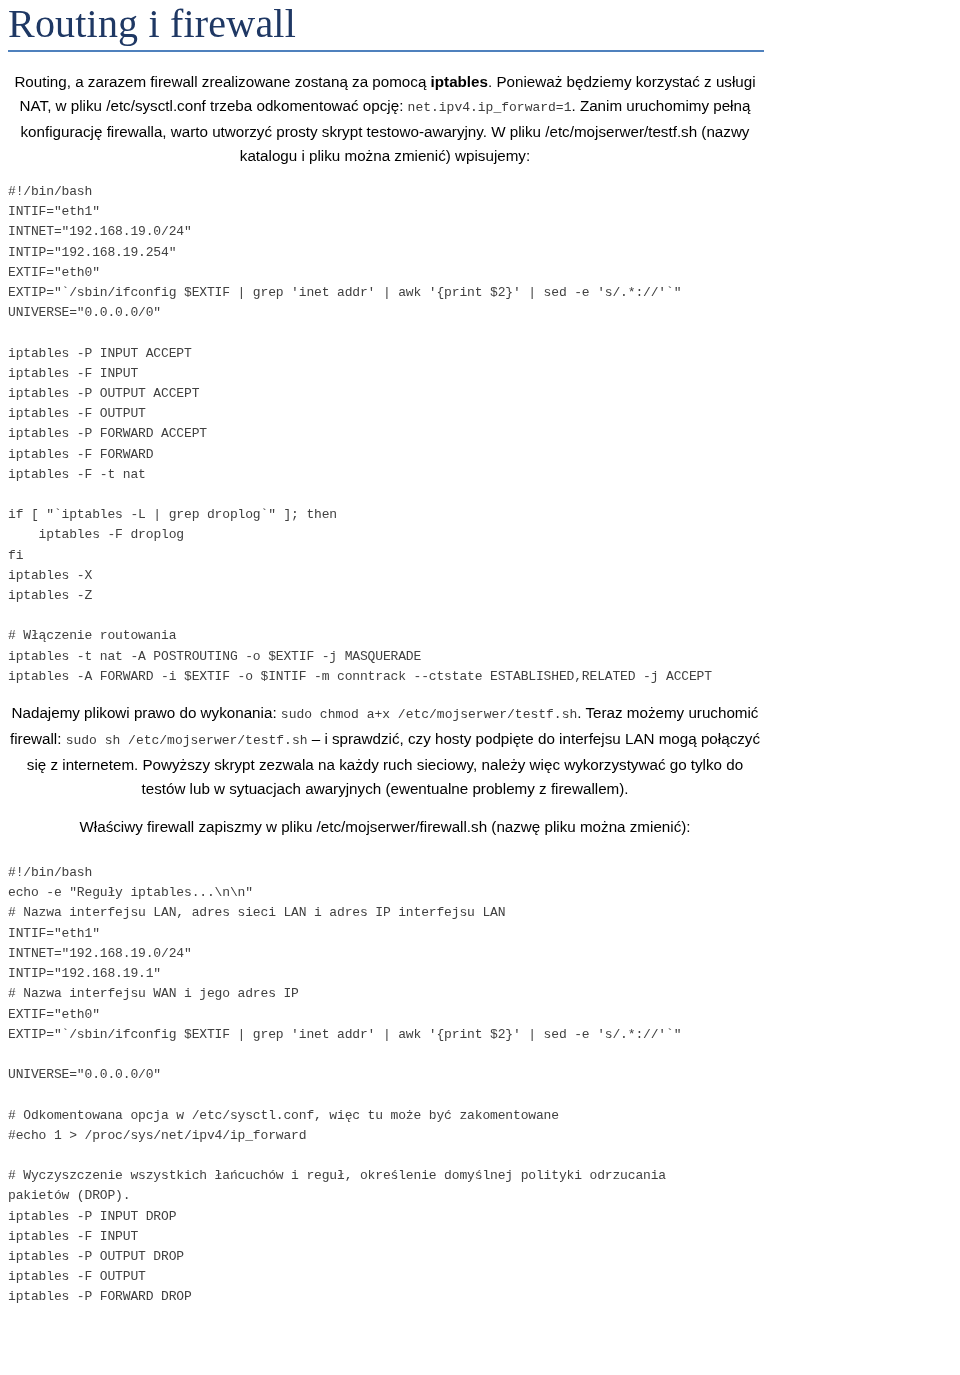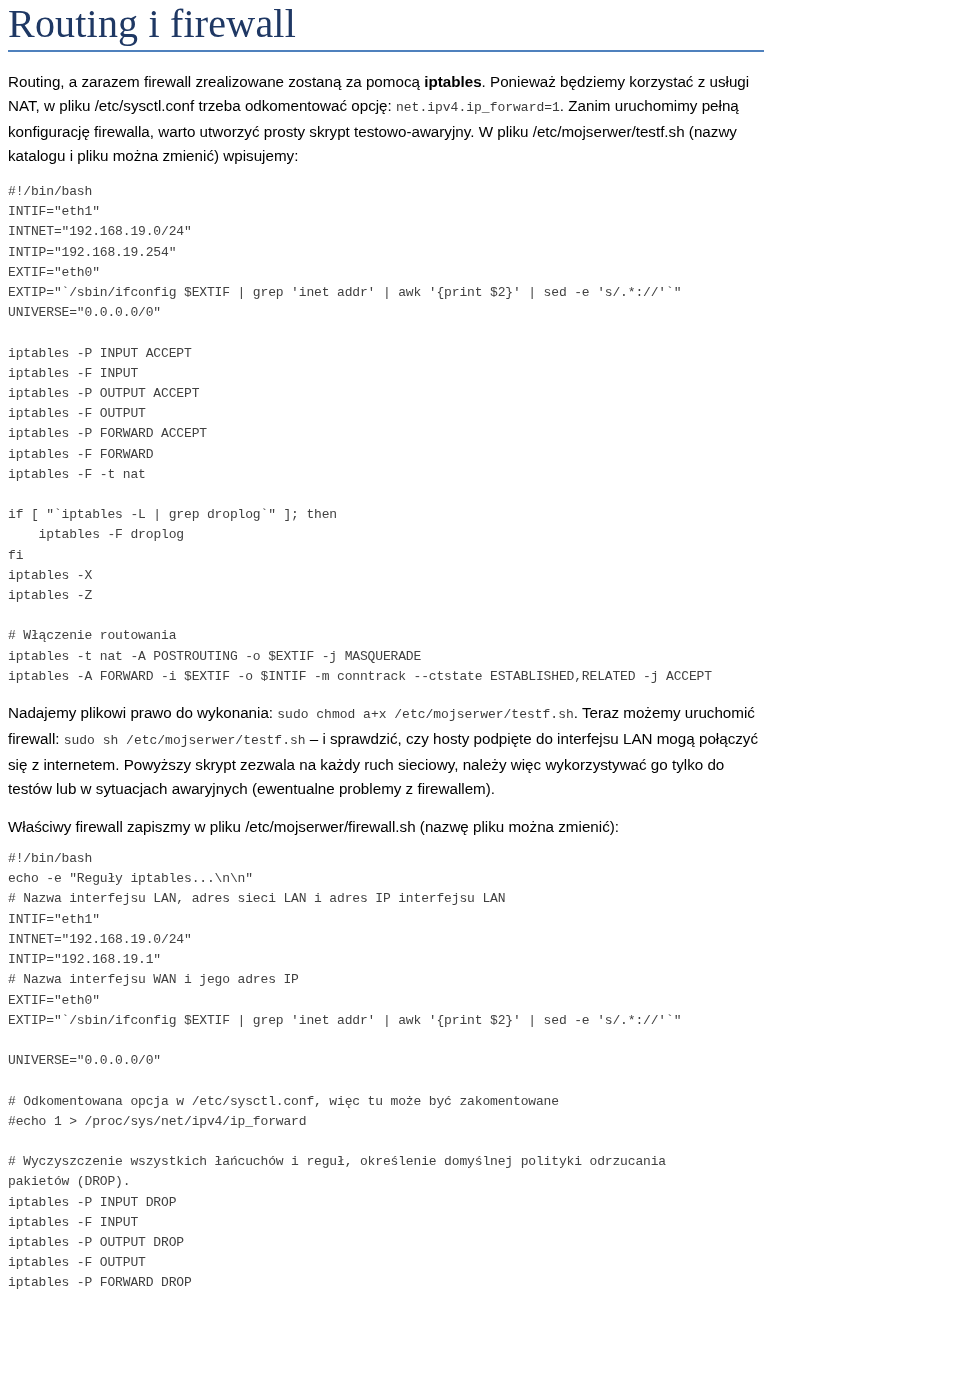--- a/index.html
+++ b/index.html
@@ -34,24 +34,24 @@
   .title-rule {
     border: none;
     border-top: 2px solid #4F81BD;
     margin: 2px 8px 18px 0;
     height: 0;
   }
   p.body-text {
     font-size: 15.2px;
     line-height: 24px;
     margin: 0 10px 14px 0;
-    text-align: left;
+    text-align: center;
     color: #000000;
   }
-  p.body-text.tight { margin-bottom: 10px; }
+  p.body-text.tight { margin-bottom: 24px; }
   .bold { font-weight: bold; }
   code.inline {
     font-family: "Liberation Mono", monospace;
     font-size: 13px;
     color: #3b3b3b;
     letter-spacing: 0px;
     white-space: pre;
   }
   pre.code-block {
     font-family: "Liberation Mono", monospace;

